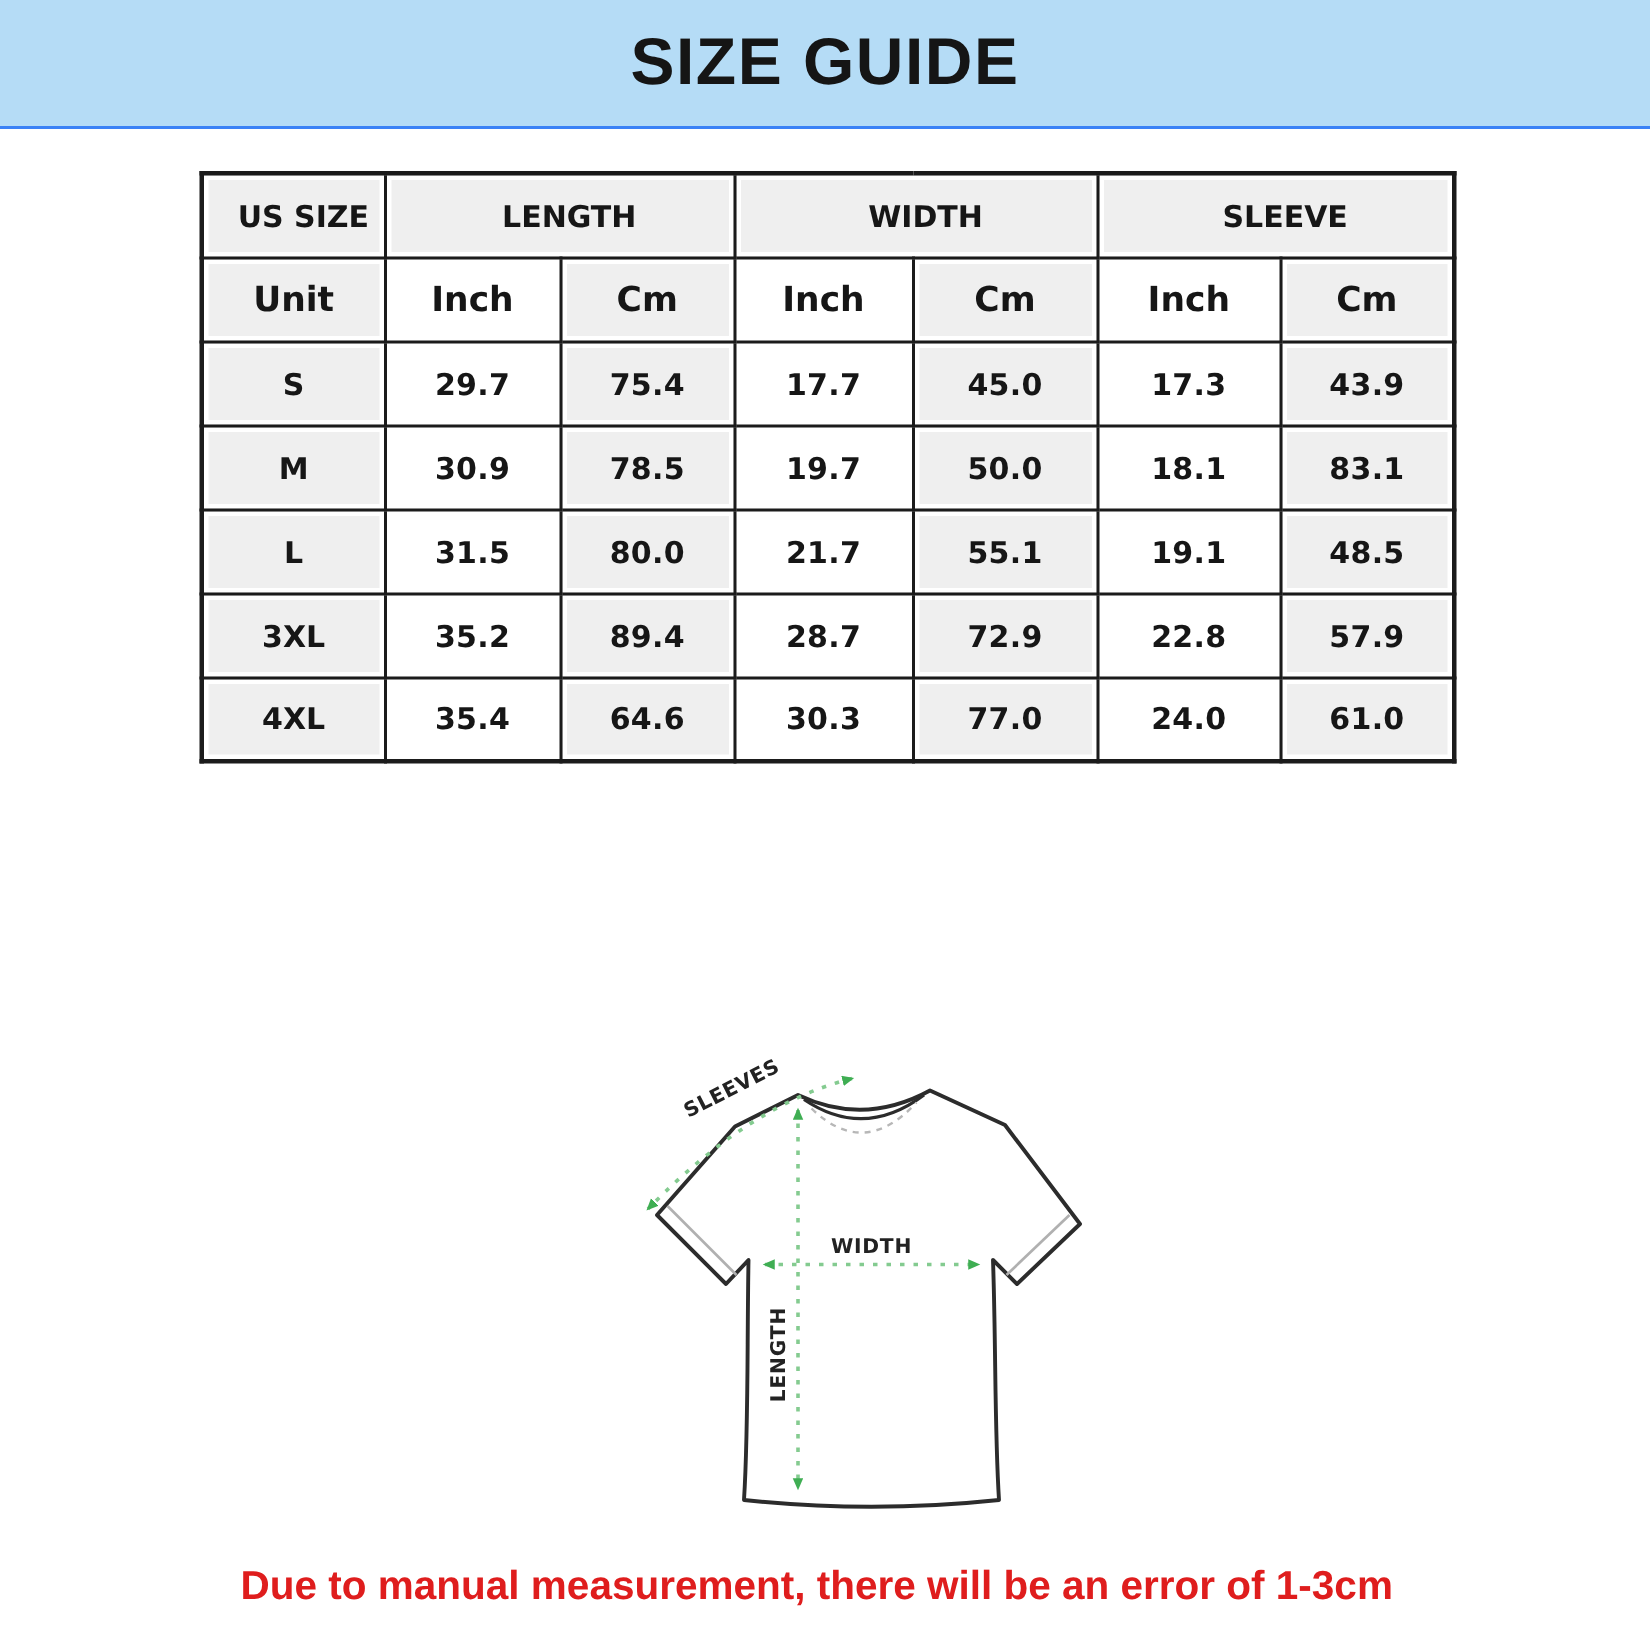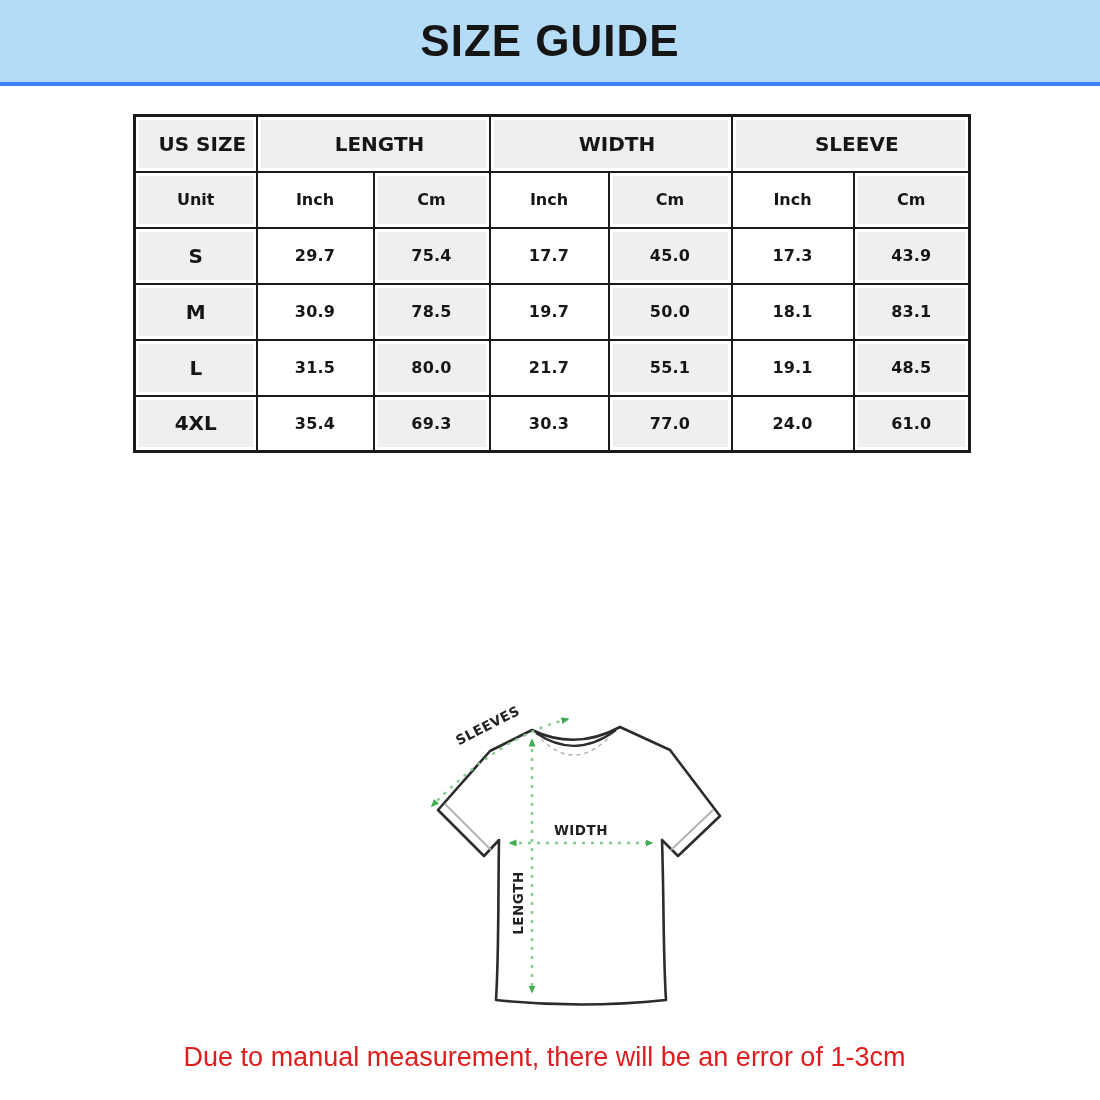--- a/index.html
+++ b/index.html
@@ -10,21 +10,21 @@
     font-family: "Liberation Sans", sans-serif;
     position: relative;
     overflow: hidden;
   }
 
   
   .banner {
     position: absolute; top: 0; left: 0;
     width: 1100px; height: 86px;
     background: #b5dcf6;
-    border-bottom: 4px solid #3b82f6;
+    border-bottom: 2px solid #3b82f6;
     display: flex; align-items: center; justify-content: center;
   }
   .banner .title {
     font-size: 44px; font-weight: bold; color: #151515;
     letter-spacing: 1px; margin: 0;
     font-family: "Liberation Sans", sans-serif;
   }
 
   
   table.size-table {
@@ -39,40 +39,40 @@
     height: 56px; padding: 0;
     text-align: center; vertical-align: middle;
     font-weight: bold; color: #161616;
     background: #ffffff;
   }
   .size-table .g {
     background: #efefef;
     box-shadow: inset 0 0 0 3px #ffffff;
   }
   .size-table .grp  { font-size: 20px; padding-left: 13px; }
-  .size-table .unit { font-size: 16px; }
+  .size-table .unit { font-size: 23px; }
   .size-table .sz   { font-size: 20px; }
-  .size-table .val  { font-size: 16px; letter-spacing: 0.2px; }
+  .size-table .val  { font-size: 20px; letter-spacing: 0.2px; }
 
   
   .shirt-wrap {
     position: absolute; top: 688px; left: 400px;
     width: 360px; height: 356px;
   }
   .shirt-wrap svg { display: block; width: 100%; height: 100%; }
   .diagram-label {
     font-family: "DejaVu Sans", sans-serif;
     font-weight: bold; fill: #222222;
   }
 
   
   .note {
     position: absolute; top: 1042px; left: 0;
     width: 1089px; text-align: center;
-    font-size: 27px; font-weight: normal; color: #df1d1d;
+    font-size: 27px; font-weight: bold; color: #df1d1d;
     font-family: "Liberation Sans", sans-serif;
   }
 </style>
 </head>
 <body>
 
 <div class="banner">
   <h1 class="title">SIZE GUIDE</h1>
 </div>
 
@@ -123,23 +123,32 @@
     <tr>
       <td class="g sz">L</td>
       <td class="val">31.5</td>
       <td class="g val">80.0</td>
       <td class="val">21.7</td>
       <td class="g val">55.1</td>
       <td class="val">19.1</td>
       <td class="g val">48.5</td>
     </tr>
     <tr>
+      <td class="g sz">3XL</td>
+      <td class="val">35.2</td>
+      <td class="g val">89.4</td>
+      <td class="val">28.7</td>
+      <td class="g val">72.9</td>
+      <td class="val">22.8</td>
+      <td class="g val">57.9</td>
+    </tr>
+    <tr>
       <td class="g sz">4XL</td>
       <td class="val">35.4</td>
-      <td class="g val">69.3</td>
+      <td class="g val">64.6</td>
       <td class="val">30.3</td>
       <td class="g val">77.0</td>
       <td class="val">24.0</td>
       <td class="g val">61.0</td>
     </tr>
   </tbody>
 </table>
 
 <div class="shirt-wrap">
   <svg viewBox="0 0 360 356" xmlns="http://www.w3.org/2000/svg">

